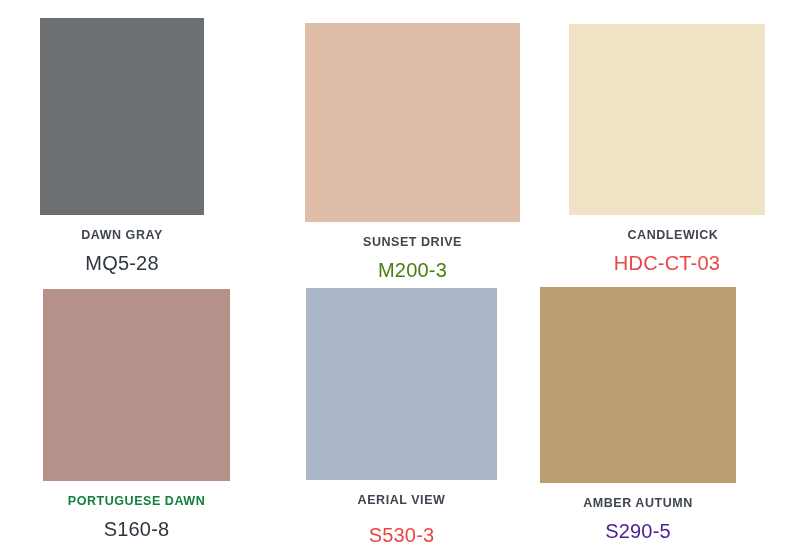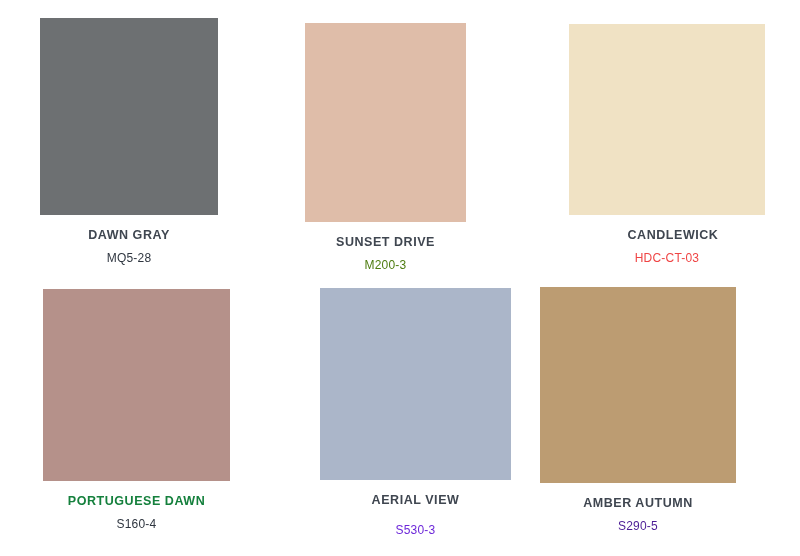--- a/index.html
+++ b/index.html
@@ -42,35 +42,35 @@
     font-weight: bold;
     letter-spacing: 0.55px;
     color: #3f4650;
     text-align: center;
     line-height: 1.1;
     white-space: nowrap;
   }
 
   .swatch-code {
     margin-top: 9px;
-    font-size: 12px;
+    font-size: 20px;
     font-weight: normal;
     letter-spacing: 0.2px;
     color: #2f3640;
     text-align: center;
     line-height: 1.1;
     white-space: nowrap;
   }
 
   
-  #card-dawn-gray        { left: 40px;  top: 18px;  width: 178px; }
-  #card-sunset-drive     { left: 305px; top: 23px;  width: 161px; }
+  #card-dawn-gray        { left: 40px;  top: 18px;  width: 164px; }
+  #card-sunset-drive     { left: 305px; top: 23px;  width: 215px; }
   #card-candlewick       { left: 569px; top: 24px;  width: 196px; }
   #card-portuguese-dawn  { left: 43px;  top: 289px; width: 187px; }
-  #card-aerial-view      { left: 320px; top: 288px; width: 191px; }
+  #card-aerial-view      { left: 306px; top: 288px; width: 191px; }
   #card-amber-autumn     { left: 540px; top: 287px; width: 196px; }
 
   #card-portuguese-dawn .swatch-chip { height: 192px; }
   #card-aerial-view .swatch-chip     { height: 192px; }
   #card-amber-autumn .swatch-chip    { height: 196px; }
   #card-candlewick .swatch-chip      { height: 191px; }
   #card-sunset-drive .swatch-chip    { height: 199px; }
 </style>
 </head>
 <body>
@@ -91,27 +91,27 @@
 
   <div class="swatch-card" id="card-candlewick">
     <div class="swatch-chip" style="background-color: rgb(240, 226, 196);"></div>
     <div class="swatch-name" style="color: rgb(63, 70, 80); margin-left: 12px;">CANDLEWICK</div>
     <div class="swatch-code" style="color: #ef4444;">HDC-CT-03</div>
   </div>
 
   <div class="swatch-card" id="card-portuguese-dawn">
     <div class="swatch-chip" style="background-color: rgb(181, 145, 138);"></div>
     <div class="swatch-name" style="color: #15803d;">PORTUGUESE DAWN</div>
-    <div class="swatch-code" style="color: rgb(47, 54, 64);">S160-4</div>
+    <div class="swatch-code" style="color: rgb(47, 54, 64);">S160-8</div>
   </div>
 
   <div class="swatch-card" id="card-aerial-view">
     <div class="swatch-chip" style="background-color: rgb(171, 182, 201);"></div>
     <div class="swatch-name" style="color: rgb(63, 70, 80);">AERIAL VIEW</div>
-    <div class="swatch-code" style="color: #6d28d9; margin-top: 16px;">S530-3</div>
+    <div class="swatch-code" style="color: #ef4444; margin-top: 16px;">S530-3</div>
   </div>
 
   <div class="swatch-card" id="card-amber-autumn">
     <div class="swatch-chip" style="background-color: rgb(188, 156, 114);"></div>
     <div class="swatch-name" style="color: rgb(63, 70, 80);">AMBER AUTUMN</div>
     <div class="swatch-code" style="color: #4c1d95;">S290-5</div>
   </div>
 
 </div>
 

